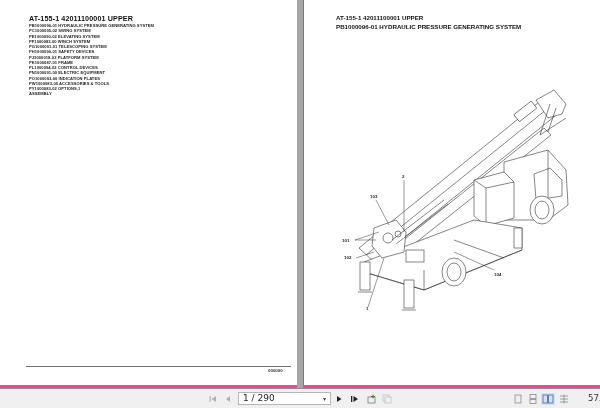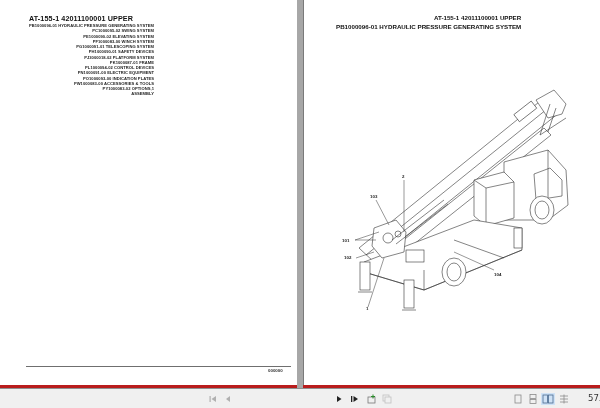--- a/index.html
+++ b/index.html
@@ -1,21 +1,21 @@
 <!DOCTYPE html>
 <html><head>
 <meta charset="utf-8">
 <style>
   html, body { margin:0; padding:0; }
   body {
     width:600px; height:408px; overflow:hidden; position:relative;
     background:#a0a0a0;
     font-family:"Liberation Sans", sans-serif;
   }
-  .viewer { position:absolute; left:0; top:0; width:600px; height:388px; background:#b91c1c;text-align:right; }
+  .viewer { position:absolute; left:0; top:0; width:600px; height:388px; background:#ec4899; }
   .page {
     position:absolute; top:0; height:385px; background:#ffffff;
   }
   .page-left { left:0; width:297px; border-right:1px solid #7a7a7a; }
   .page-right { left:303px; width:297px; border-left:1px solid #7a7a7a; }
   .gap { position:absolute; left:297px; top:0; width:6px; height:388px; background:#a7a7a7; }
 
   .left-title {
     position:absolute; left:29px; top:14px;
     font-size:7.2px; font-weight:bold; color:#111; letter-spacing:0.1px;
@@ -158,20 +158,24 @@
     <svg width="8" height="8" viewBox="0 0 8 8">
         <rect x="0.5" y="1" width="1.2" height="6" fill="#b0b0b0"></rect>
         <polygon points="7,1 2.5,4 7,7" fill="#b0b0b0"></polygon>
       </svg>
   </div>
   <div class="tb-btn" style="left:223px;width:10px;">
     <svg width="8" height="8" viewBox="0 0 8 8">
         <polygon points="6,1 2,4 6,7" fill="#b0b0b0"></polygon>
       </svg>
   </div>
+  <div class="page-box">
+    <span>1 / 290</span>
+    <span class="dd">▾</span>
+  </div>
   <div class="tb-btn" style="left:334px;width:10px;">
     <svg width="8" height="8" viewBox="0 0 8 8">
         <polygon points="2,1 6.5,4 2,7" fill="#222"></polygon>
       </svg>
   </div>
   <div class="tb-btn" style="left:349px;width:12px;">
     <svg width="10" height="8" viewBox="0 0 10 8">
         <rect x="1" y="1" width="1.3" height="6" fill="#222"></rect>
         <polygon points="3.5,1 8,4 3.5,7" fill="#222"></polygon>
       </svg>

